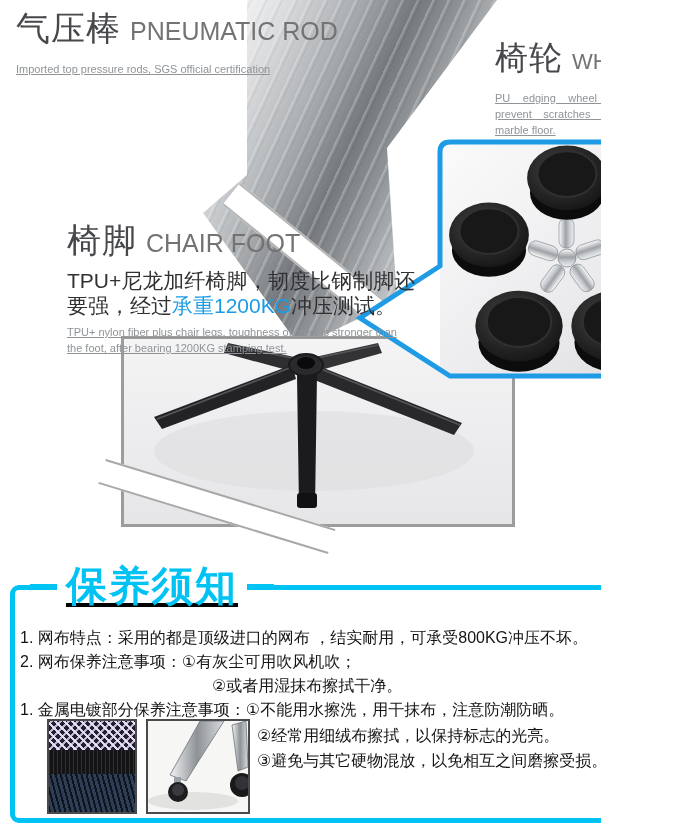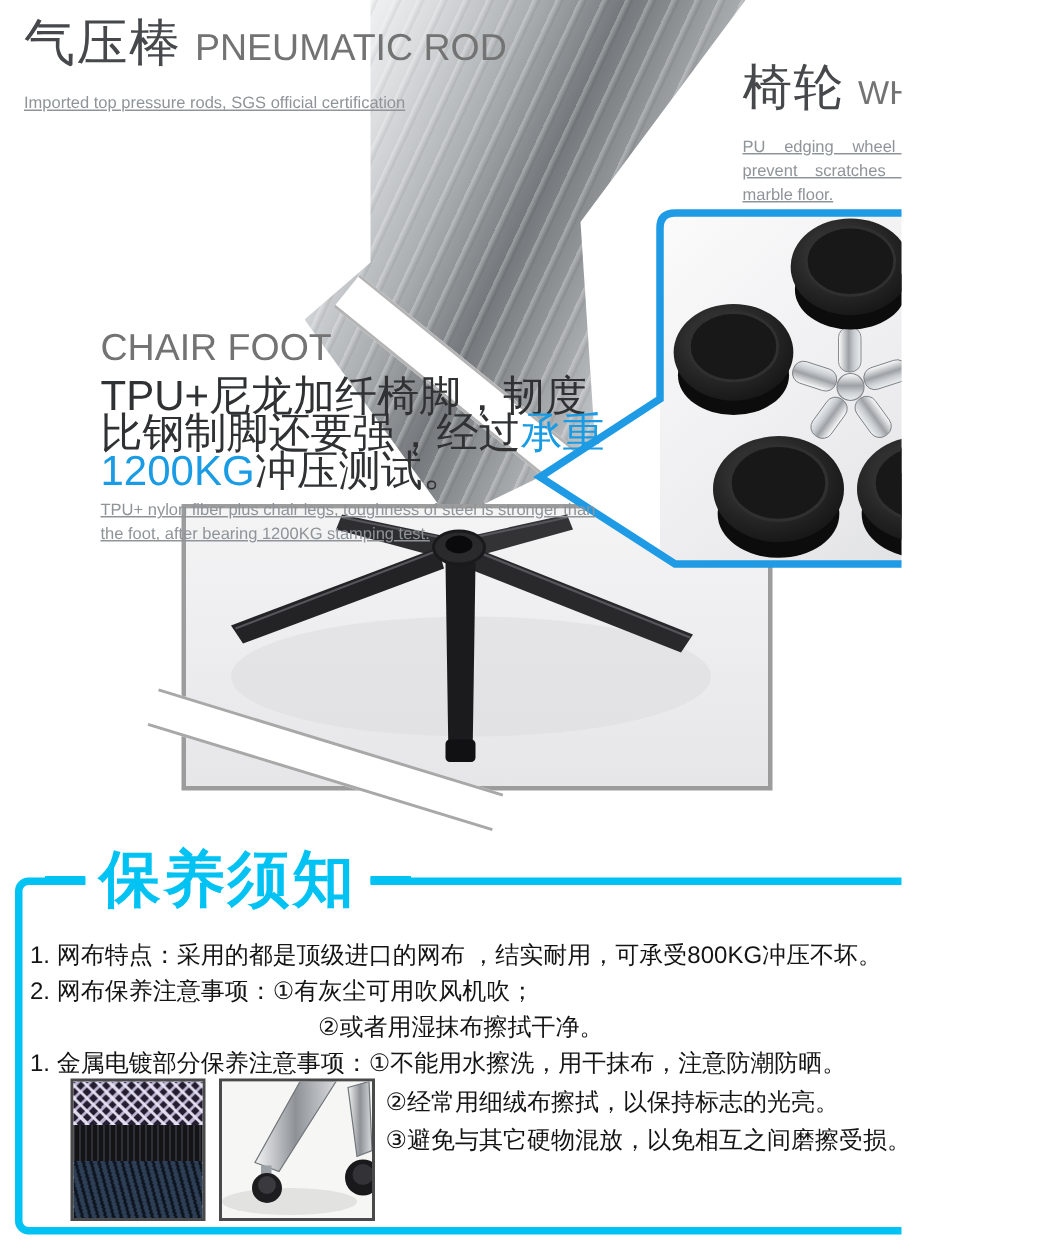--- a/index.html
+++ b/index.html
@@ -31,27 +31,27 @@
   .f-desc{font-size:20px;color:#2f3133;line-height:26px;margin-top:6px;}
   .f-desc .hl{color:#1a9ce4;}
   .f-sub{font-size:11px;color:#8f9498;line-height:16px;margin-top:9px;text-decoration:underline;}
   #block-rod{left:16px;top:6px;width:330px;}
   #block-wheel{left:495px;top:36px;width:202px;}
   #block-wheel .f-title .cn{font-size:33px;}
   #block-wheel .f-title .en{font-size:22px;}
   #block-wheel .f-desc{font-size:19px;line-height:25px;}
   #block-wheel .f-sub{text-align:justify;}
   #block-foot{left:67px;top:218px;width:352px;}
-  #block-foot .f-desc{font-size:28px;line-height:25px;margin-top:4px;}
+  #block-foot .f-desc{font-size:21px;line-height:25px;margin-top:4px;}
   #block-foot .f-sub{margin-top:6px;width:335px;}
 
   
   .care-box{position:absolute;left:10px;top:585px;width:683px;height:238px;box-sizing:border-box;
     border:5px solid #00c3f4;border-radius:9px;background:#fff;z-index:4;}
-  .care-title{position:absolute;left:30px;top:561px;display:flex;align-items:center;z-index:6;}
+  .care-title{position:absolute;left:30px;top:561px;display:flex;align-items:center;z-index:6;text-decoration:underline;}
   .care-title .dash{width:27px;height:5px;background:#00c3f4;}
   .care-title .txt{font-size:41px;font-weight:bold;color:#00c3f4;background:#fff;
     padding:0 9px;letter-spacing:2px;line-height:50px;}
   .care-line{position:absolute;font-size:16px;color:#141414;white-space:nowrap;z-index:6;
     line-height:18px;}
 
   
   .thumb{position:absolute;box-sizing:border-box;border:2px solid #4a4a4a;z-index:6;}
   #thumb-mesh{left:47px;top:719px;width:90px;height:95px;display:flex;flex-direction:column;}
   #thumb-mesh .band1{height:32%;background:
@@ -178,20 +178,21 @@
   <div class="feature" id="block-wheel">
     <div class="f-title">
       <span class="cn">椅轮</span>
       <span class="en">WHEEL CHAIR</span>
     </div>
     <div class="f-sub">PU edging wheel chair, effectively prevent scratches wood floors and marble floor.</div>
   </div>
 
   <div class="feature" id="block-foot">
     <div class="f-title">
+      <span class="cn">椅脚</span>
       <span class="en">CHAIR FOOT</span>
     </div>
     <div class="f-desc">
       <span>TPU+尼龙加纤椅脚，韧度比钢制脚还要强，经过</span><span class="hl">承重1200KG</span><span>冲压测试。</span>
     </div>
     <div class="f-sub">TPU+ nylon fiber plus chair legs, toughness of steel is stronger than the foot, after bearing 1200KG stamping test.</div>
   </div>
 
   <div class="care-box"></div>
   <div class="care-title">

